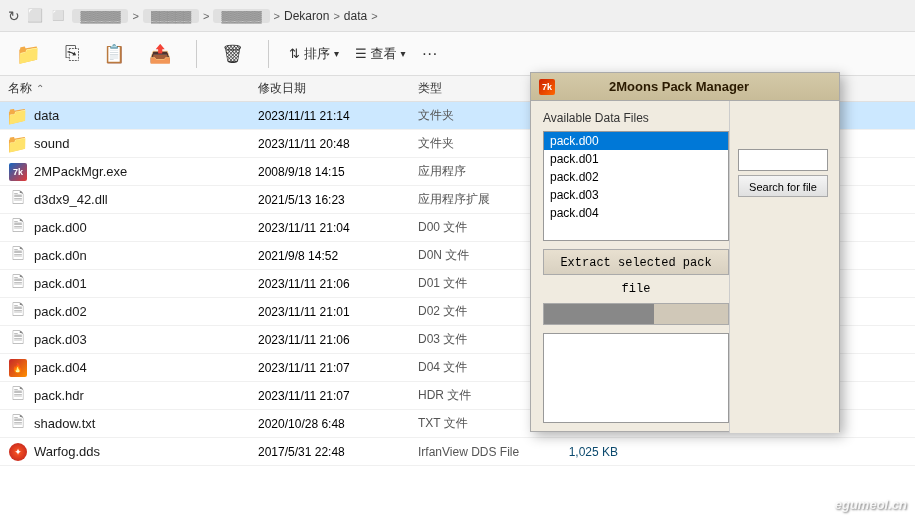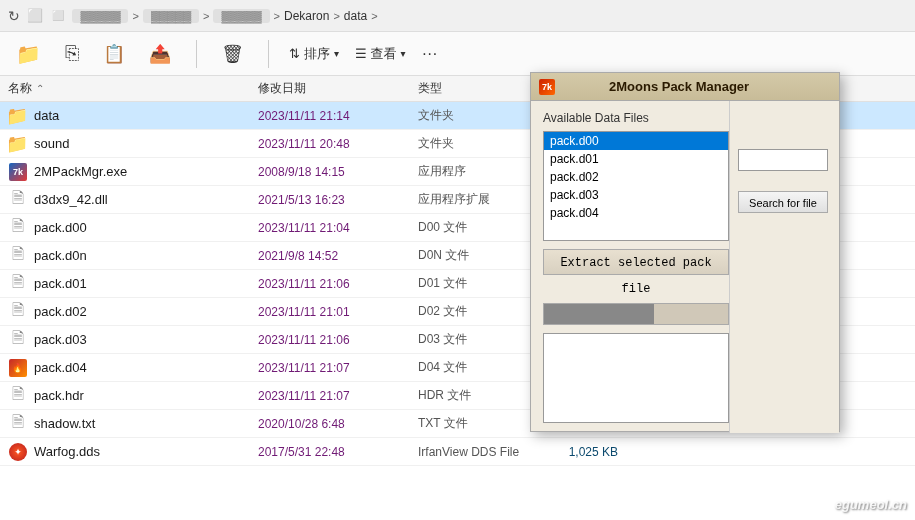--- a/index.html
+++ b/index.html
@@ -176,21 +176,21 @@
       width: 224px;
       font-size: 13px;
       color: #1a1a1a;
       white-space: nowrap;
       overflow: hidden;
       text-overflow: ellipsis;
     }
     .file-date {
       width: 160px;
       font-size: 12px;
-      color: #701a75;
+      color: #000000;
     }
     .file-type {
       width: 120px;
       font-size: 12px;
       color: #555;
     }
     .file-size {
       width: 80px;
       font-size: 12px;
       color: #0c4a6e;
@@ -298,21 +298,21 @@
     .dialog-search-input {
       width: 90px;
       height: 22px;
       background: #fff;
       border: 1px solid #999;
       font-size: 11px;
       padding: 2px 4px;
       margin-top: 40px;
     }
     .dialog-search-btn {
-      margin-top: 20px;
+      margin-top: 4px;
       width: 90px;
       height: 22px;
       background: linear-gradient(to bottom, #f5f5f5, #e0e0e0);
       border: 1px solid #aaa;
       font-size: 11px;
       cursor: pointer;
       text-align: center;
       line-height: 22px;
     }
 

